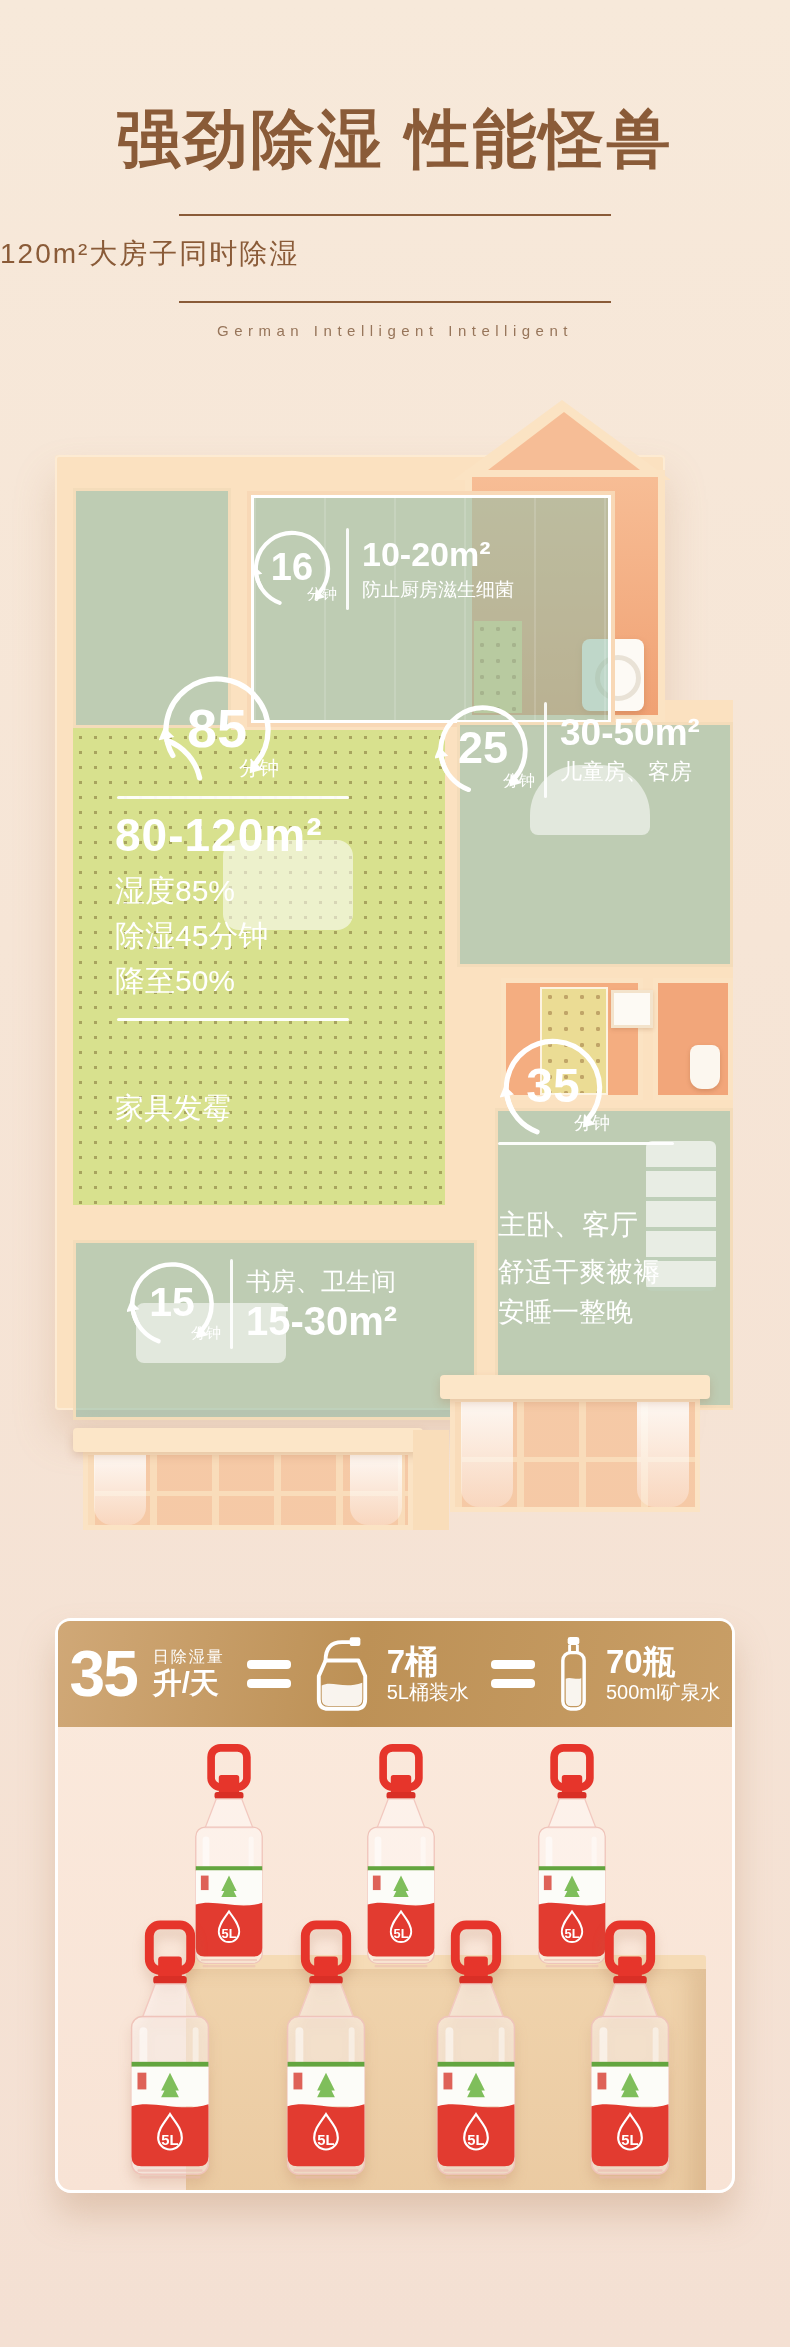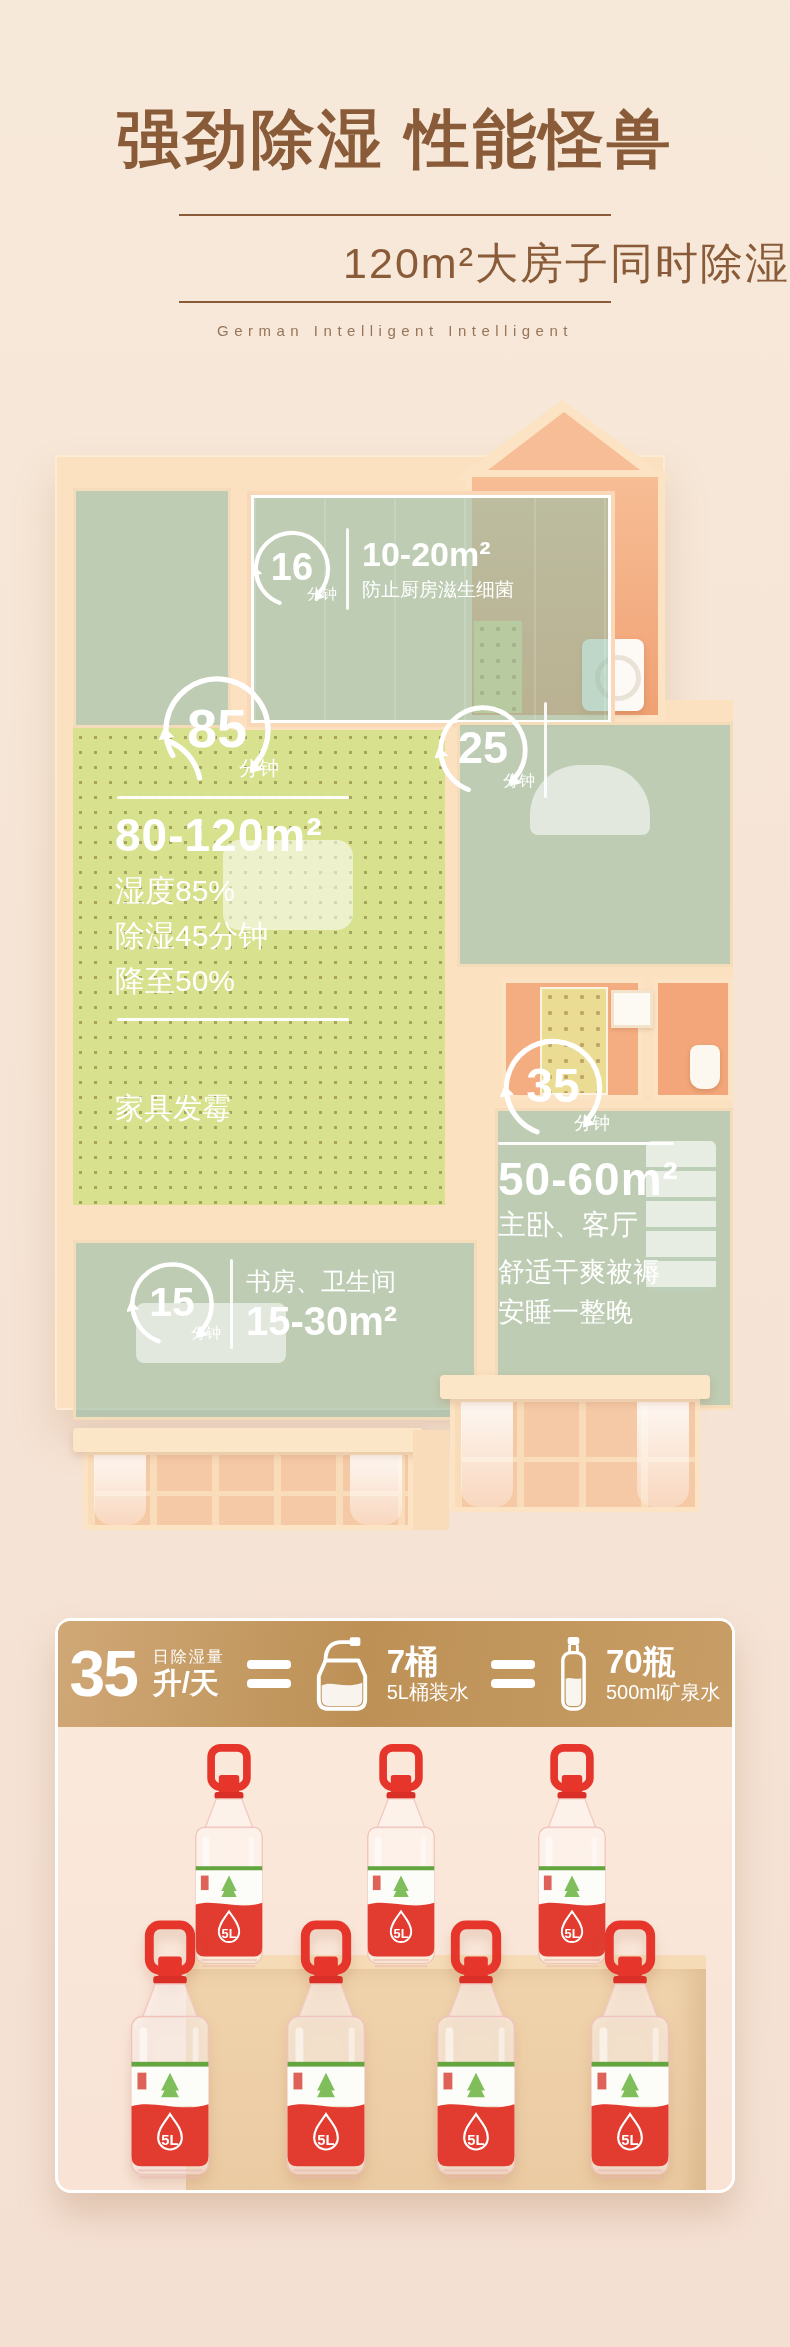--- a/index.html
+++ b/index.html
@@ -5,22 +5,22 @@
   html,body{margin:0;padding:0;}
   body{font-family:"Liberation Sans","DejaVu Sans",sans-serif;}
   .page{position:relative;width:790px;height:2347px;overflow:hidden;
     background:linear-gradient(180deg,#f7e9da 0%,#f6e5d6 40%,#f4e0d3 100%);}
   
   .title{position:absolute;top:96px;left:0;width:100%;text-align:center;
     font-size:64px;font-weight:bold;letter-spacing:3px;color:#8a5b38;}
   .hdr-line{position:absolute;left:179px;width:432px;height:2px;background:#8a5b38;}
   .line1{top:214px;}
   .line2{top:301px;}
-  .subtitle{position:absolute;top:235px;left:0;width:100%;text-align:right;
-    font-size:43px;font-weight:400;letter-spacing:2px;color:#8a5b38;}
+  .subtitle{position:absolute;top:235px;left:0;width:100%;text-align:left;
+    font-size:28px;font-weight:400;letter-spacing:2px;color:#8a5b38;}
   .tagline{position:absolute;top:322px;left:0;width:100%;text-align:center;
     font-size:15px;letter-spacing:5.5px;color:#97755a;}
   
   .floorplan{position:absolute;left:55px;top:400px;width:685px;height:1130px;}
   .fp{position:absolute;background:#fbe1c0;}
   .fp-a{left:0;top:55px;width:610px;height:955px;border-radius:4px;
     box-shadow:0 24px 40px rgba(190,140,100,.28), inset 0 0 0 2px #fdeBd3;}
   .fp-c{left:600px;top:300px;width:78px;height:710px;}
   .tower-roof{position:absolute;left:398px;top:0;width:218px;height:80px;
     background:#fbe3c3;clip-path:polygon(0 100%,50% 0,100% 100%);}
@@ -246,34 +246,37 @@
         <svg viewBox="0 0 100 100">
           <path class="arc" stroke-width="5" d="M11.9 72 A44 44 0 1 1 83.7 78.3"></path>
           <polygon points="0,-7.5 11,0 0,7.5" transform="translate(84.6,79.6) rotate(130)"></polygon>
           <path class="arc" stroke-width="5" d="M35 91.3 A44 44 0 0 1 7 59"></path>
           <polygon points="0,-7.5 11,0 0,7.5" transform="translate(6.4,57.5) rotate(258)"></polygon>
         </svg>
         <span class="t-num">25</span>
         <span class="t-unit">分钟</span>
       </div>
       <div class="vsep"></div>
+      <div>
+        <div class="a-area" style="font-size:37px;">30-50m²</div>
+        <div class="a-desc" style="font-size:22px;margin-top:5px;">儿童房、客房</div>
+      </div>
     </div>
 
     <div class="timer t35" style="position:absolute;left:445px;top:635px;z-index:8;">
       <svg viewBox="0 0 100 100">
         <path class="arc" stroke-width="4.8" d="M11.9 72 A44 44 0 1 1 83.7 78.3"></path>
         <polygon points="0,-7 10,0 0,7" transform="translate(84.6,79.6) rotate(130)"></polygon>
         <path class="arc" stroke-width="4.8" d="M35 91.3 A44 44 0 0 1 7 59"></path>
         <polygon points="0,-7 10,0 0,7" transform="translate(6.4,57.5) rotate(258)"></polygon>
       </svg>
       <span class="t-num">35</span>
       <span class="t-unit">分钟</span>
     </div>
     <div class="hline" style="left:443px;top:742px;width:176px;"></div>
-    <div class="abs big-area" style="left:443px;top:752px;">50-60m²</div>
     <div class="abs m-desc" style="left:443px;top:806px;">主卧、客厅</div>
     <div class="abs m-note" style="left:443px;top:852px;">舒适干爽被褥</div>
     <div class="abs m-note" style="left:443px;top:892px;">安睡一整晚</div>
 
     <div class="anno-row" style="left:72px;top:848px;margin-top:11px;">
       <div class="timer t15">
         <svg viewBox="0 0 100 100">
           <path class="arc" stroke-width="5" d="M11.9 72 A44 44 0 1 1 83.7 78.3"></path>
           <polygon points="0,-7.5 11,0 0,7.5" transform="translate(84.6,79.6) rotate(130)"></polygon>
           <path class="arc" stroke-width="5" d="M35 91.3 A44 44 0 0 1 7 59"></path>

